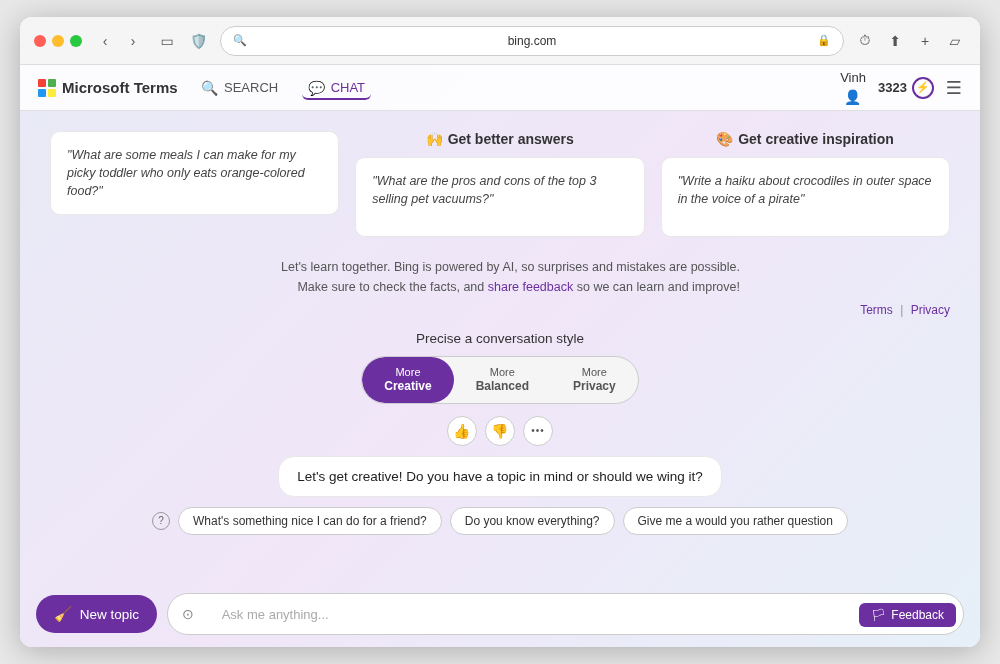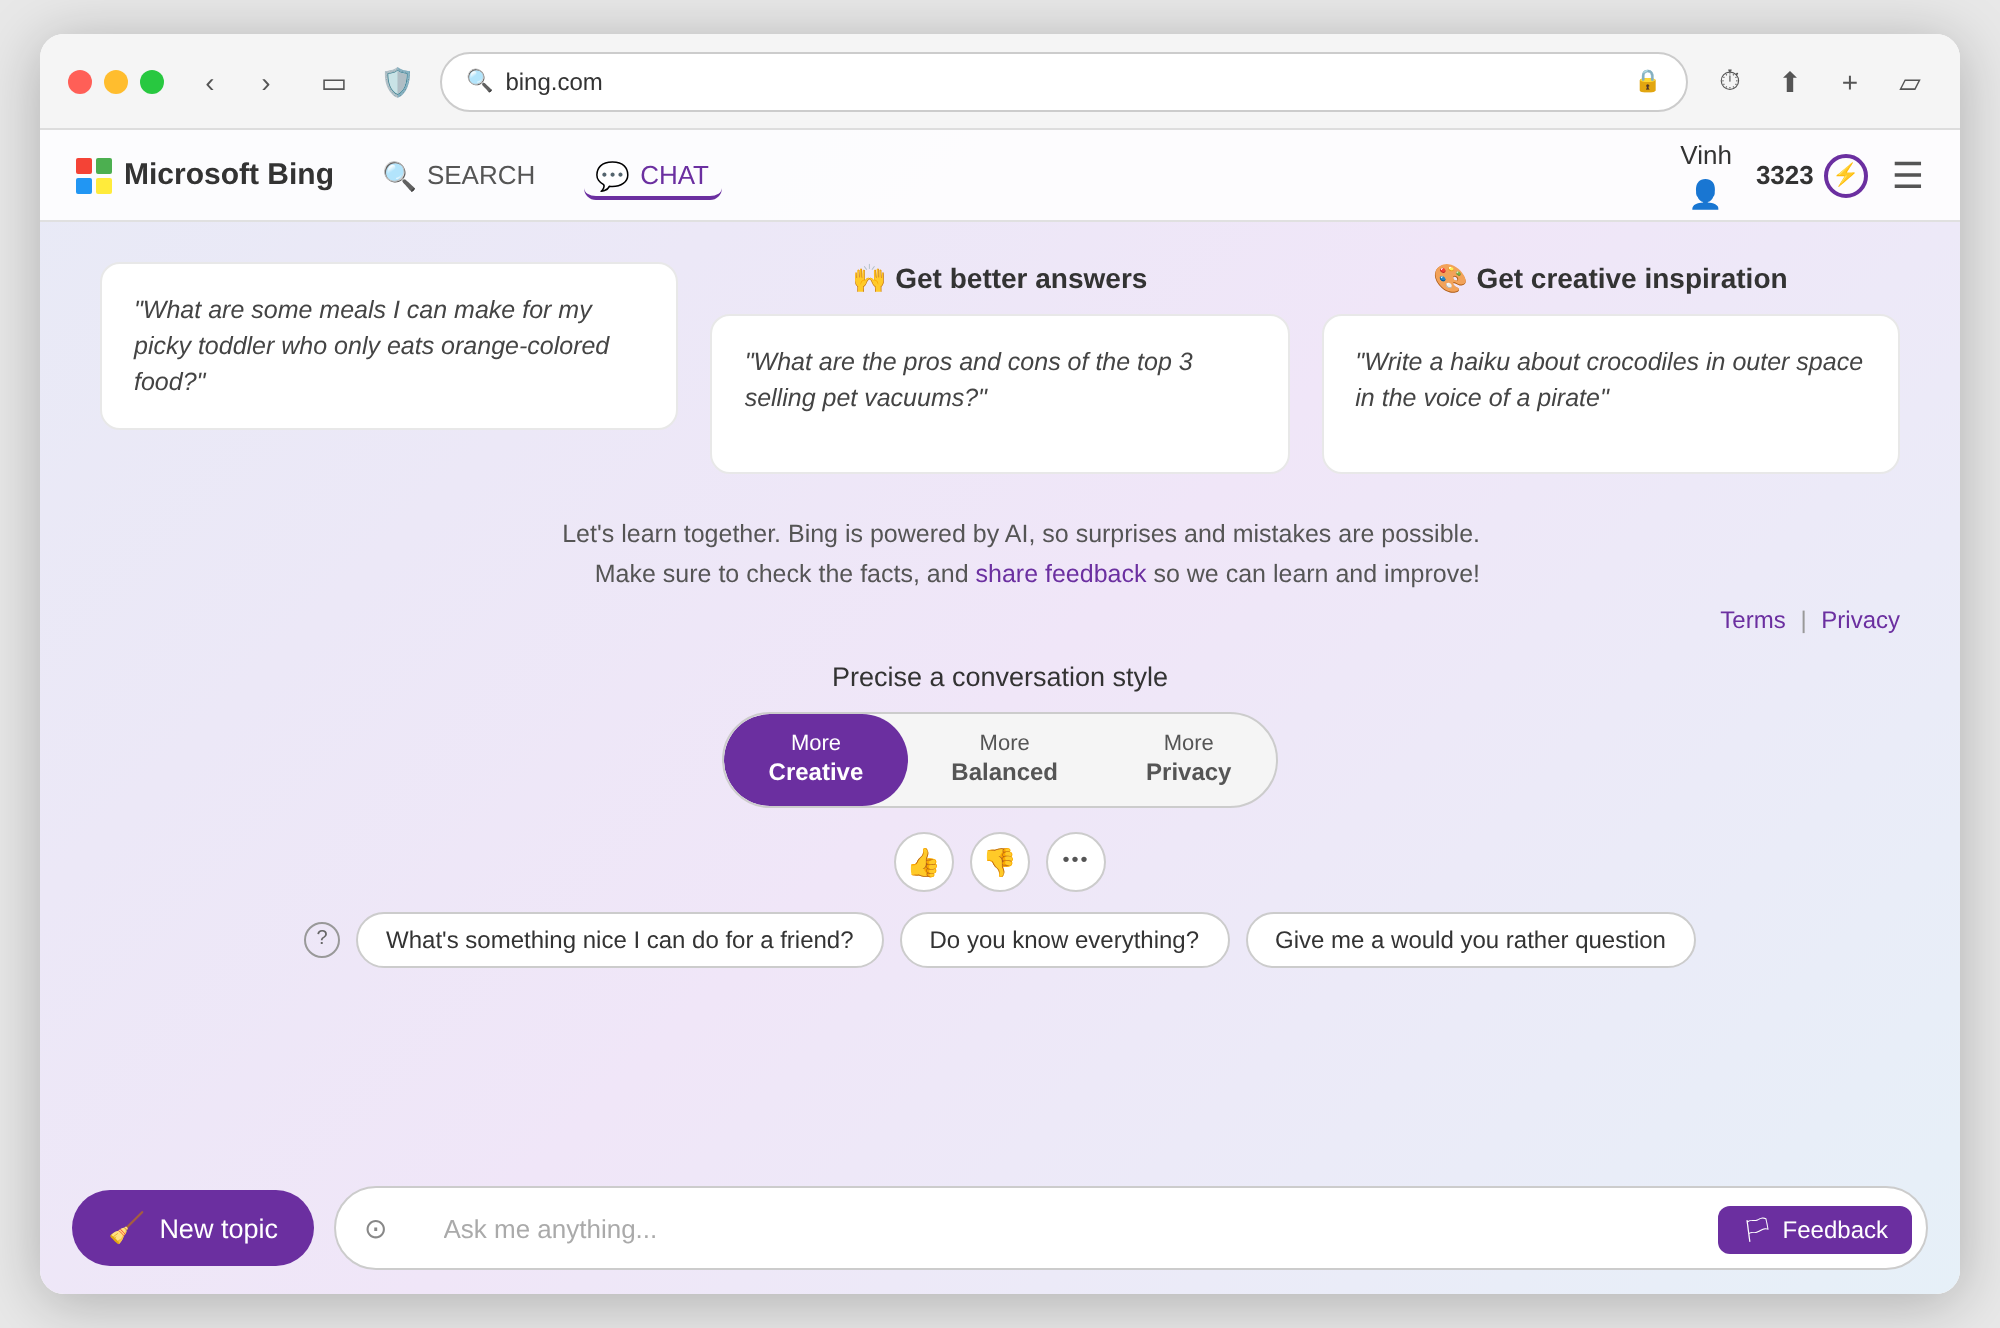--- a/index.html
+++ b/index.html
@@ -82,21 +82,21 @@
       border: 1px solid #ccc;
       border-radius: 20px;
       display: flex;
       align-items: center;
       padding: 0 12px;
       gap: 6px;
       font-size: 12px;
       color: #333;
     }
     .address-bar-icon { color: #888; font-size: 11px; }
-    .address-text { flex: 1; }
+    .address-text { flex: 1; text-align: center; }
     .lock-icon { color: #888; font-size: 11px; }
     .right-tb-icons {
       display: flex;
       gap: 8px;
       align-items: center;
     }
 
     
     .app-chrome {
       display: flex;
@@ -488,21 +488,21 @@
     <div class="app-chrome">
 
       <div class="nav-bar">
         <div class="brand">
           <div class="brand-logo">
             <span class="logo-r"></span>
             <span class="logo-g"></span>
             <span class="logo-b"></span>
             <span class="logo-y"></span>
           </div>
-          <span>Microsoft Bing</span>
+          <span>Microsoft Terms</span>
         </div>
         <div class="nav-link">
           <span class="icon">🔍</span>
           <span>SEARCH</span>
         </div>
         <div class="nav-link active">
           <span class="icon">💬</span>
           <span>CHAT</span>
         </div>
         <div class="nav-spacer"></div>
@@ -578,20 +578,21 @@
             </button>
           </div>
         </div>
 
         <div class="feedback-icons">
           <button class="fb-icon-btn">👍</button>
           <button class="fb-icon-btn">👎</button>
           <button class="fb-icon-btn" style="font-size:10px; letter-spacing:1px;">•••</button>
         </div>
 
+        <div class="ai-message">Let's get creative! Do you have a topic in mind or should we wing it?</div>
 
         <div class="suggestion-chips">
           <div class="help-icon">?</div>
           <button class="chip">What's something nice I can do for a friend?</button>
           <button class="chip">Do you know everything?</button>
           <button class="chip">Give me a would you rather question</button>
         </div>
 
       </div>
 

